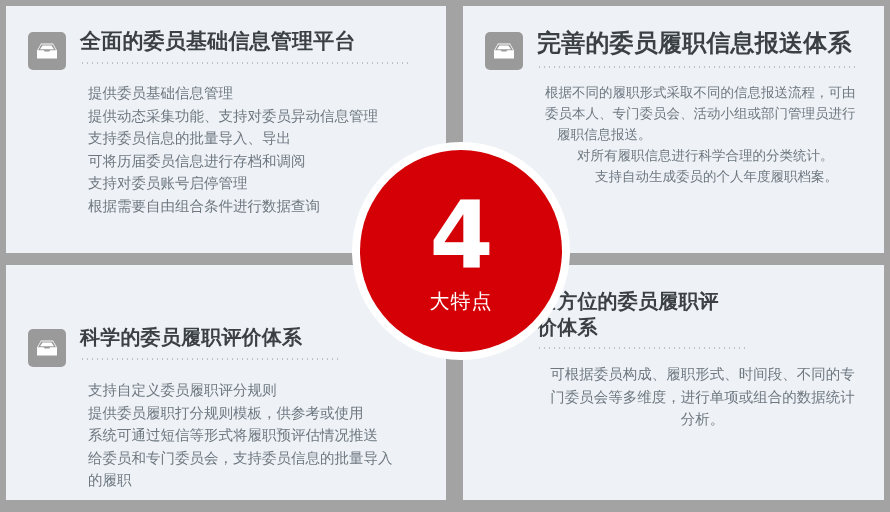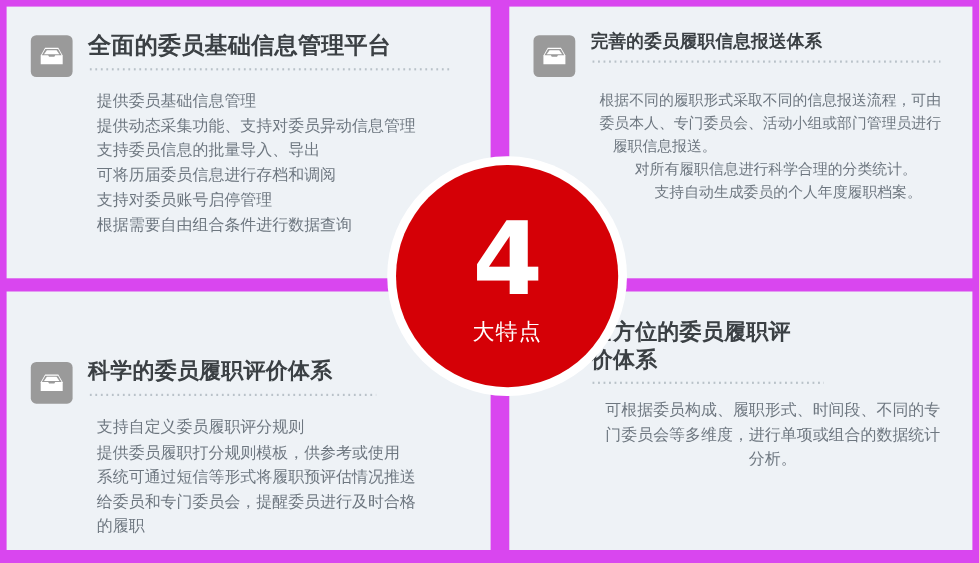--- a/index.html
+++ b/index.html
@@ -11,21 +11,21 @@
     height: 512px;
     background: #ffffff;
     font-family: "DejaVu Sans", "Liberation Sans", sans-serif;
     overflow: hidden;
   }
 
   #stage {
     position: relative;
     width: 890px;
     height: 512px;
-    background: #d946ef;
+    background: #a3a3a3;
   }
 
   
   .panel {
     position: absolute;
     background: #eef2f6;
     box-sizing: border-box;
   }
   .panel-tl { left: 6px;   top: 6px;   width: 440px; height: 247px; }
   .panel-tr { left: 463px; top: 6px;   width: 421px; height: 247px; }
@@ -59,42 +59,41 @@
   .head-text { flex: 1 1 auto; min-width: 0; }
 
   .panel-title {
     color: #3b4044;
     font-weight: bold;
     font-size: 21px;
     line-height: 1.28;
     letter-spacing: 0.2px;
     white-space: pre-line;
   }
-  .panel-tr .panel-title { font-size: 16px; }
+  .panel-tr .panel-title { font-size: 24px; }
   .panel-bl .panel-title { font-size: 20px; }
   .panel-br .panel-title { font-size: 20px; }
 
   .dotted-rule {
     margin-top: 7px;
     height: 2px;
     background-image: radial-gradient(circle, #b9c2c9 0.9px, transparent 1px);
     background-size: 5px 2px;
     background-repeat: repeat-x;
   }
   .panel-tl .dotted-rule { width: 330px; }
   .panel-tr .dotted-rule { width: 318px; }
   .panel-bl .dotted-rule { width: 262px; }
   .panel-br .dotted-rule { width: 212px; }
 
   
   .panel-body {
     color: #6e7780;
     font-size: 14.5px;
     line-height: 22.5px;
-    font-family: Liberation Mono, monospace;
   }
   .panel-tl .panel-body { padding: 12px 0 0 82px; }
   .panel-tr .panel-body { padding: 12px 18px 0 82px; font-size: 13.5px; line-height: 21px; }
   .panel-bl .panel-body { padding: 12px 20px 0 82px; }
   .panel-br .panel-body { padding: 14px 24px 0 82px; text-align: center; }
   .panel-body .line { white-space: pre; }
   .panel-tr .panel-body .line { white-space: normal; }
   .panel-br .panel-body .line { white-space: normal; }
   .panel-body .line.indent-1 { padding-left: 12px; }
   .panel-body .line.indent-2 { padding-left: 32px; }
@@ -201,21 +200,21 @@
       </span>
       <div class="head-text">
         <div class="panel-title">科学的委员履职评价体系</div>
         <div class="dotted-rule"></div>
       </div>
     </div>
     <div class="panel-body">
       <div class="line">支持自定义委员履职评分规则</div>
       <div class="line">提供委员履职打分规则模板，供参考或使用</div>
       <div class="line">系统可通过短信等形式将履职预评估情况推送</div>
-      <div class="line">给委员和专门委员会，提醒委员进行及时合格</div>
+      <div class="line">给委员和专门委员会，支持委员信息的批量导入</div>
       <div class="line">的履职</div>
     </div>
   </div>
 
   <div class="panel panel-br">
     <div class="panel-head">
       <span class="tray-icon">
         <svg width="24" height="20" viewBox="0 0 24 20" aria-hidden="true">
           <path d="M2 9.5 L6 2.5 L18 2.5 L22 9.5 L22 17.5 L2 17.5 Z" fill="#ffffff"></path>
           <path d="M6.2 3.6 L17.8 3.6 L21 9.2 L15.2 9.2 L14.4 10.6 L9.6 10.6 L8.8 9.2 L3 9.2 Z" fill="#9a9a9a"></path>

